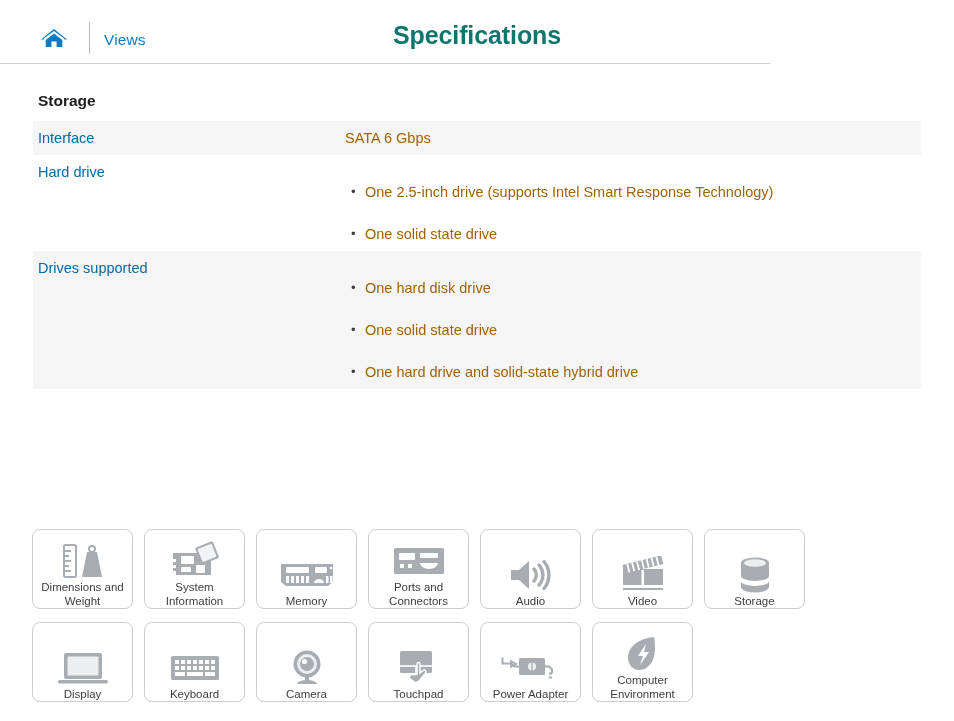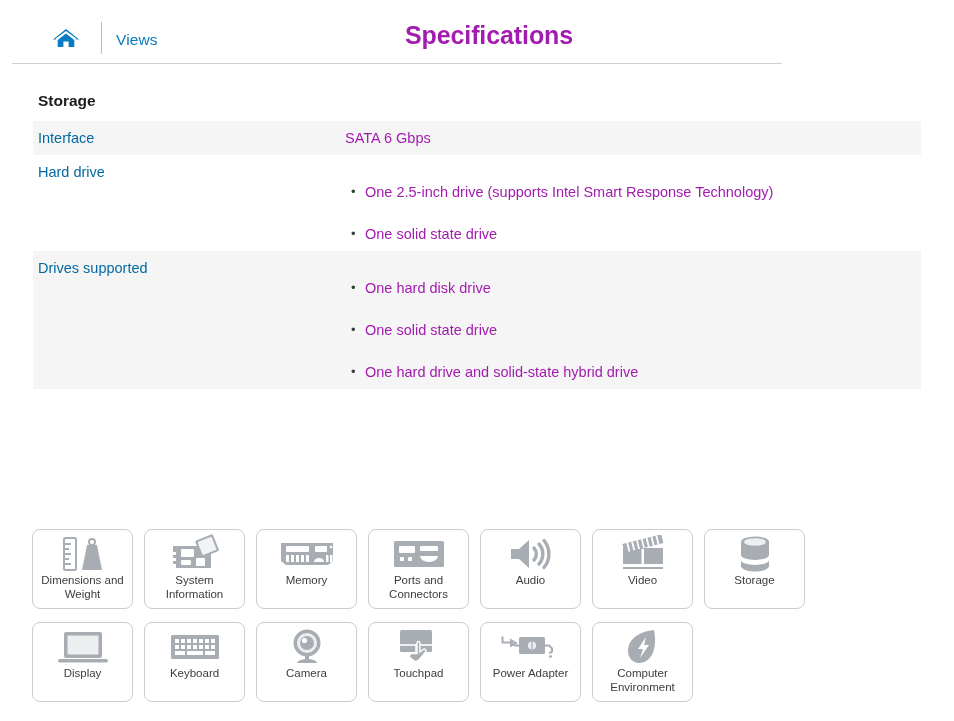--- a/index.html
+++ b/index.html
@@ -7,21 +7,21 @@
     margin: 0; padding: 0;
     width: 954px; height: 721px;
     background: #ffffff;
     font-family: "Liberation Sans", "DejaVu Sans", sans-serif;
     -webkit-font-smoothing: antialiased;
   }
   body { position: relative; overflow: hidden; }
 
   
   .header {
-    position: absolute; left: 12px; top: 0;
+    position: absolute; left: 0; top: 0;
     width: 770px; height: 64px;
     border-bottom: 1px solid #cfd2d4;
     background: #ffffff;
   }
   .home-btn {
     position: absolute; left: 38px; top: 24px;
     width: 32px; height: 28px;
     display: flex; align-items: center; justify-content: center;
     cursor: pointer;
   }
@@ -37,21 +37,21 @@
     color: #0a7ac2;
     letter-spacing: .1px;
     cursor: pointer;
   }
   .page-title {
     position: absolute; left: 0; top: 21px;
     width: 954px;
     text-align: center;
     font-size: 25px;
     font-weight: bold;
-    color: #a21caf;
+    color: #0f766e;
     letter-spacing: -0.1px;
   }
 
   
   .spec-area { position: absolute; left: 0; top: 64px; width: 954px; }
   .section-title {
     position: absolute; left: 38px; top: 28px;
     font-size: 15.5px; font-weight: bold; color: #1a1c1e;
   }
   .spec-table {
@@ -62,21 +62,21 @@
   .spec-row.shaded { background: #f5f5f5; }
   .spec-row .label {
     width: 312px; flex: none;
     padding: 6px 0 6px 5px;
     font-size: 14.5px; color: #0369a1;
     line-height: 22px;
   }
   .spec-row .value {
     flex: 1;
     padding: 6px 8px 6px 0;
-    font-size: 14.5px; color: #a21caf;
+    font-size: 14.5px; color: #a16207;
     line-height: 22px;
   }
   .spec-row .value ul {
     margin: 0; padding: 0; list-style: none;
   }
   .spec-row .value ul li {
     position: relative;
     padding-left: 20px;
     line-height: 22px;
     margin-top: 20px;
@@ -94,21 +94,21 @@
   }
   .tile-row { display: flex; gap: 11px; margin-bottom: 13px; }
   .tile {
     width: 101px; height: 80px;
     border: 1px solid #c9cdd0;
     border-radius: 8px;
     background: #ffffff;
     display: flex;
     flex-direction: column;
     align-items: center;
-    justify-content: flex-start;
+    justify-content: flex-end;
     cursor: pointer;
     position: relative;
   }
   .tile .glyph {
     height: 44px;
     width: 100%;
     display: flex; align-items: center; justify-content: center;
     padding-top: 4px;
   }
   .tile .glyph svg { display: block; }

